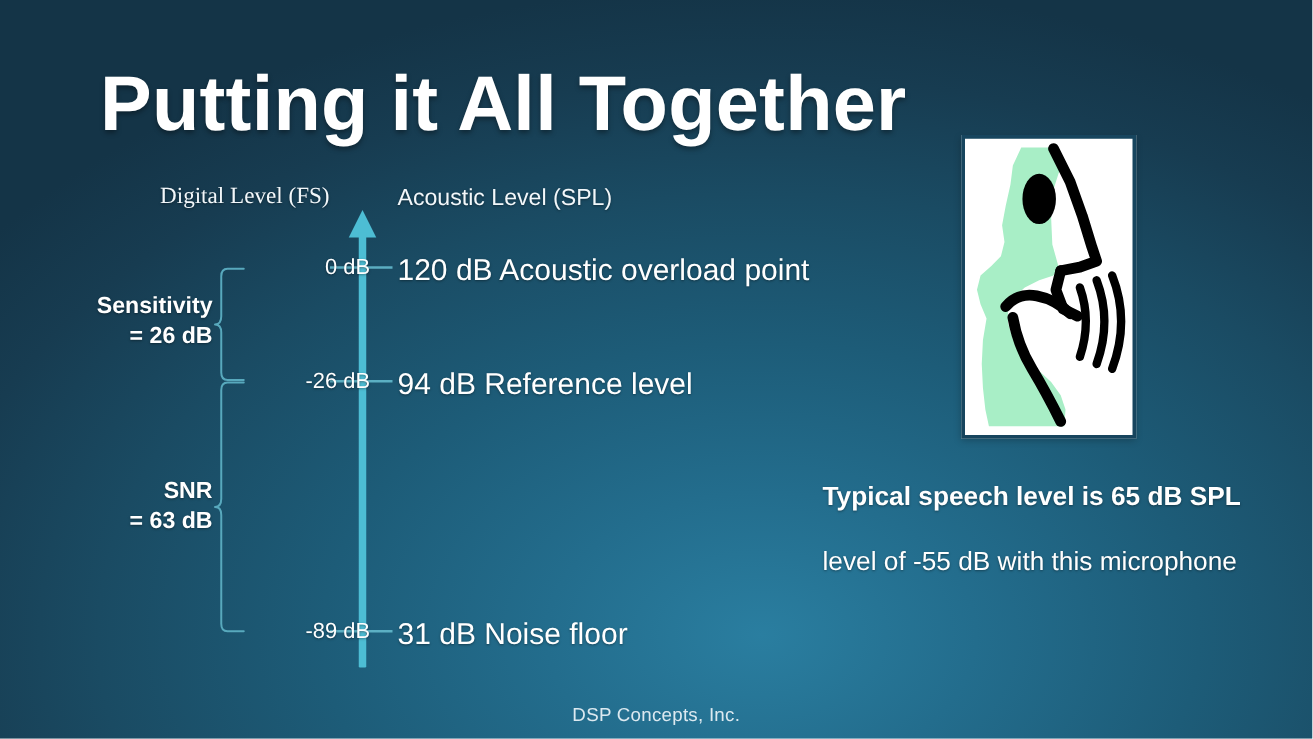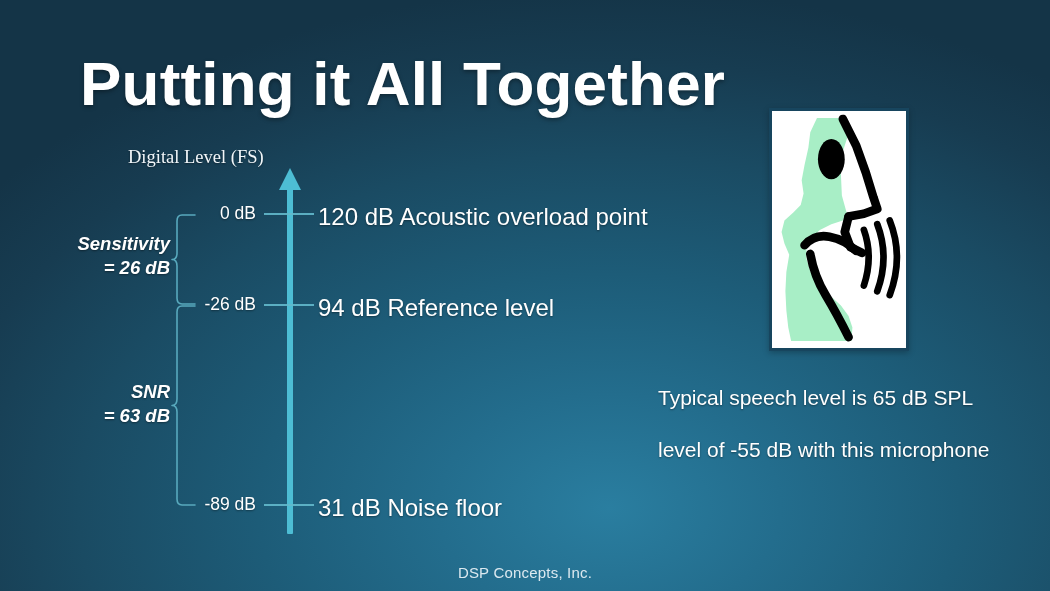--- a/index.html
+++ b/index.html
@@ -69,21 +69,21 @@
 
   .tick-line {
     position:absolute;
     left:264px; top:-1px;
     width:50px; height:2px;
     background:#63b9cc;
     opacity:0.9;
   }
   .digital-label {
     position:absolute;
-    right:794px;              
+    right:754px;              
     top:-11px;
     font-size:17.5px;
     color:#ffffff;
     white-space:nowrap;
     text-shadow:0 1px 2px rgba(0,0,0,0.4);
   }
   .acoustic-label {
     position:absolute;
     left:318px; top:-11px;
     font-size:24px;
@@ -92,21 +92,20 @@
     text-shadow:0 1px 2px rgba(0,0,0,0.4);
   }
 
   
   .brace { position:absolute; }
   .brace svg { display:block; overflow:visible; }
 
   .brace-label {
     position:absolute;
     text-align:right;
-    font-style:italic;
     font-weight:bold;
     font-size:18.5px;
     line-height:1.28;
     color:#ffffff;
     white-space:nowrap;
     text-shadow:0 1px 2px rgba(0,0,0,0.4);
   }
   #label-sensitivity { right:880px; top:232px; }   
   #label-snr         { right:880px; top:380px; }
 
@@ -122,21 +121,21 @@
   #picture svg { display:block; width:100%; height:100%; }
 
   
   .body-text {
     position:absolute;
     font-size:21px;
     line-height:1.45;
     color:#ffffff;
     text-shadow:0 1px 2px rgba(0,0,0,0.4);
   }
-  #text-speech { left:658px; top:383px; width:380px; }
+  #text-speech { left:658px; top:383px; width:380px;font-weight:bold; }
   #text-digital-level { left:658px; top:435px; width:372px; }
 
   
   #footer {
     position:absolute;
     left:0; top:564px;
     width:100%;
     text-align:center;
     font-size:15px;
     color:#dce9f0;
@@ -144,20 +143,21 @@
   }
 </style>
 </head>
 <body>
 
 <div id="slide">
 
   <div id="title">Putting it All Together</div>
 
   <div class="col-head" id="head-digital">Digital Level (FS)</div>
+  <div class="col-head" id="head-acoustic">Acoustic Level (SPL)</div>
 
   <div id="axis-arrow"></div>
   <div id="axis-line"></div>
 
   <div class="scale-row" style="top:214px;">
     <div class="tick-line"></div>
     <div class="digital-label">0 dB</div>
     <div class="acoustic-label">120 dB Acoustic overload point</div>
   </div>
 

